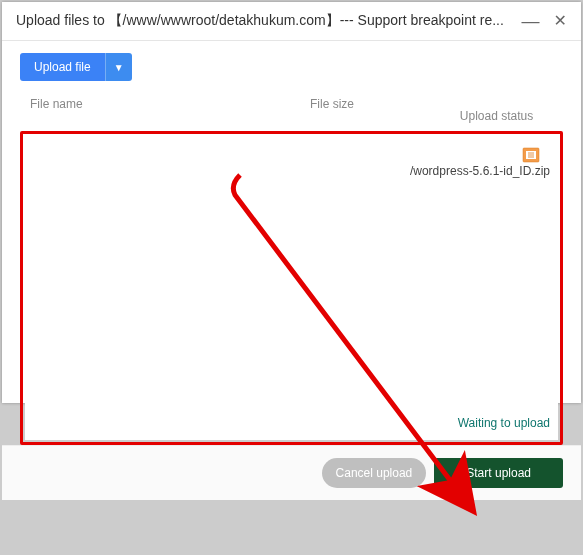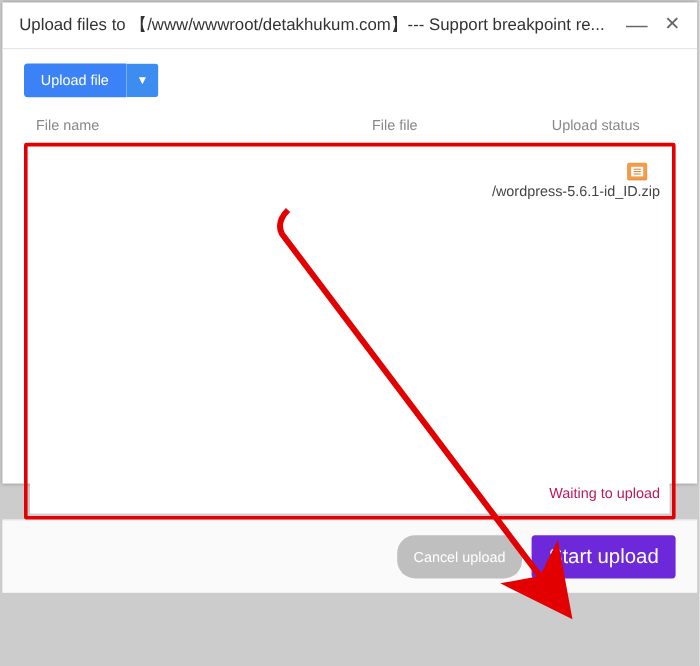--- a/index.html
+++ b/index.html
@@ -83,21 +83,21 @@
     }
     .table-header {
       display: flex;
       padding: 8px 10px;
       color: #888;
       font-size: 12px;
       justify-content: space-between;
     }
     .col-name { flex: 0 0 280px; }
     .col-size { flex: 0 0 130px; }
-    .col-status { flex: 1; text-align: center; }
+    .col-status { flex: 1; text-align: center; margin-top: 12px; }
     .highlight-box {
       border: 3px solid #e30000;
       border-radius: 2px;
       padding: 2px;
     }
     .file-row {
       display: flex;
       align-items: flex-end;
       padding: 10px 8px;
       background: #fff;
@@ -115,46 +115,46 @@
       color: #444;
     }
     .file-size {
       flex: 0 0 130px;
       font-size: 12px;
       color: #888;
     }
     .file-status {
       flex: 1;
       font-size: 12px;
-      color: #be185d;
+      color: #0f766e;
       text-align: center;
     }
     .footer {
       padding: 12px 18px;
       border-top: 1px solid #eee;
       background: #fafafa;
       display: flex;
       justify-content: flex-end;
       gap: 8px;
     }
     .btn-cancel {
       background: #bfbfbf;
       color: #fff;
       border: none;
       padding: 8px 14px;
       font-size: 12px;
       border-radius: 15px;
       cursor: pointer;
     }
     .btn-start {
-      background: #6d28d9;
-      color: #fff;
-      border: none;
-      padding: 8px 14px;
-      font-size: 17px;
+      background: #14532d;
+      color: #fff;
+      border: none;
+      padding: 8px 32px;
+      font-size: 12px;
       border-radius: 3px;
       cursor: pointer;
     }
     .annotation-arrow {
       position: absolute;
       top: 170px;
       left: 225px;
       pointer-events: none;
       z-index: 10;
     }
@@ -174,21 +174,21 @@
   <div class="toolbar">
     <div class="btn-upload-wrap">
       <button class="btn-upload">Upload file</button>
       <button class="btn-upload-dd">▼</button>
     </div>
   </div>
 
   <div class="file-table">
     <div class="table-header">
       <div class="col-name">File name</div>
-      <div class="col-size">File file</div>
+      <div class="col-size">File size</div>
       <div class="col-status">Upload status</div>
     </div>
 
     <div class="highlight-box">
       <div class="file-row">
         <span class="file-icon">
           <svg viewBox="0 0 18 18">
             <rect x="1" y="2" width="16" height="14" rx="1" fill="#f39c4a" stroke="#d97a1f" stroke-width="0.5"></rect>
             <rect x="4" y="5" width="10" height="8" fill="#fff"></rect>
             <line x1="6" y1="7" x2="12" y2="7" stroke="#d97a1f" stroke-width="0.8"></line>

